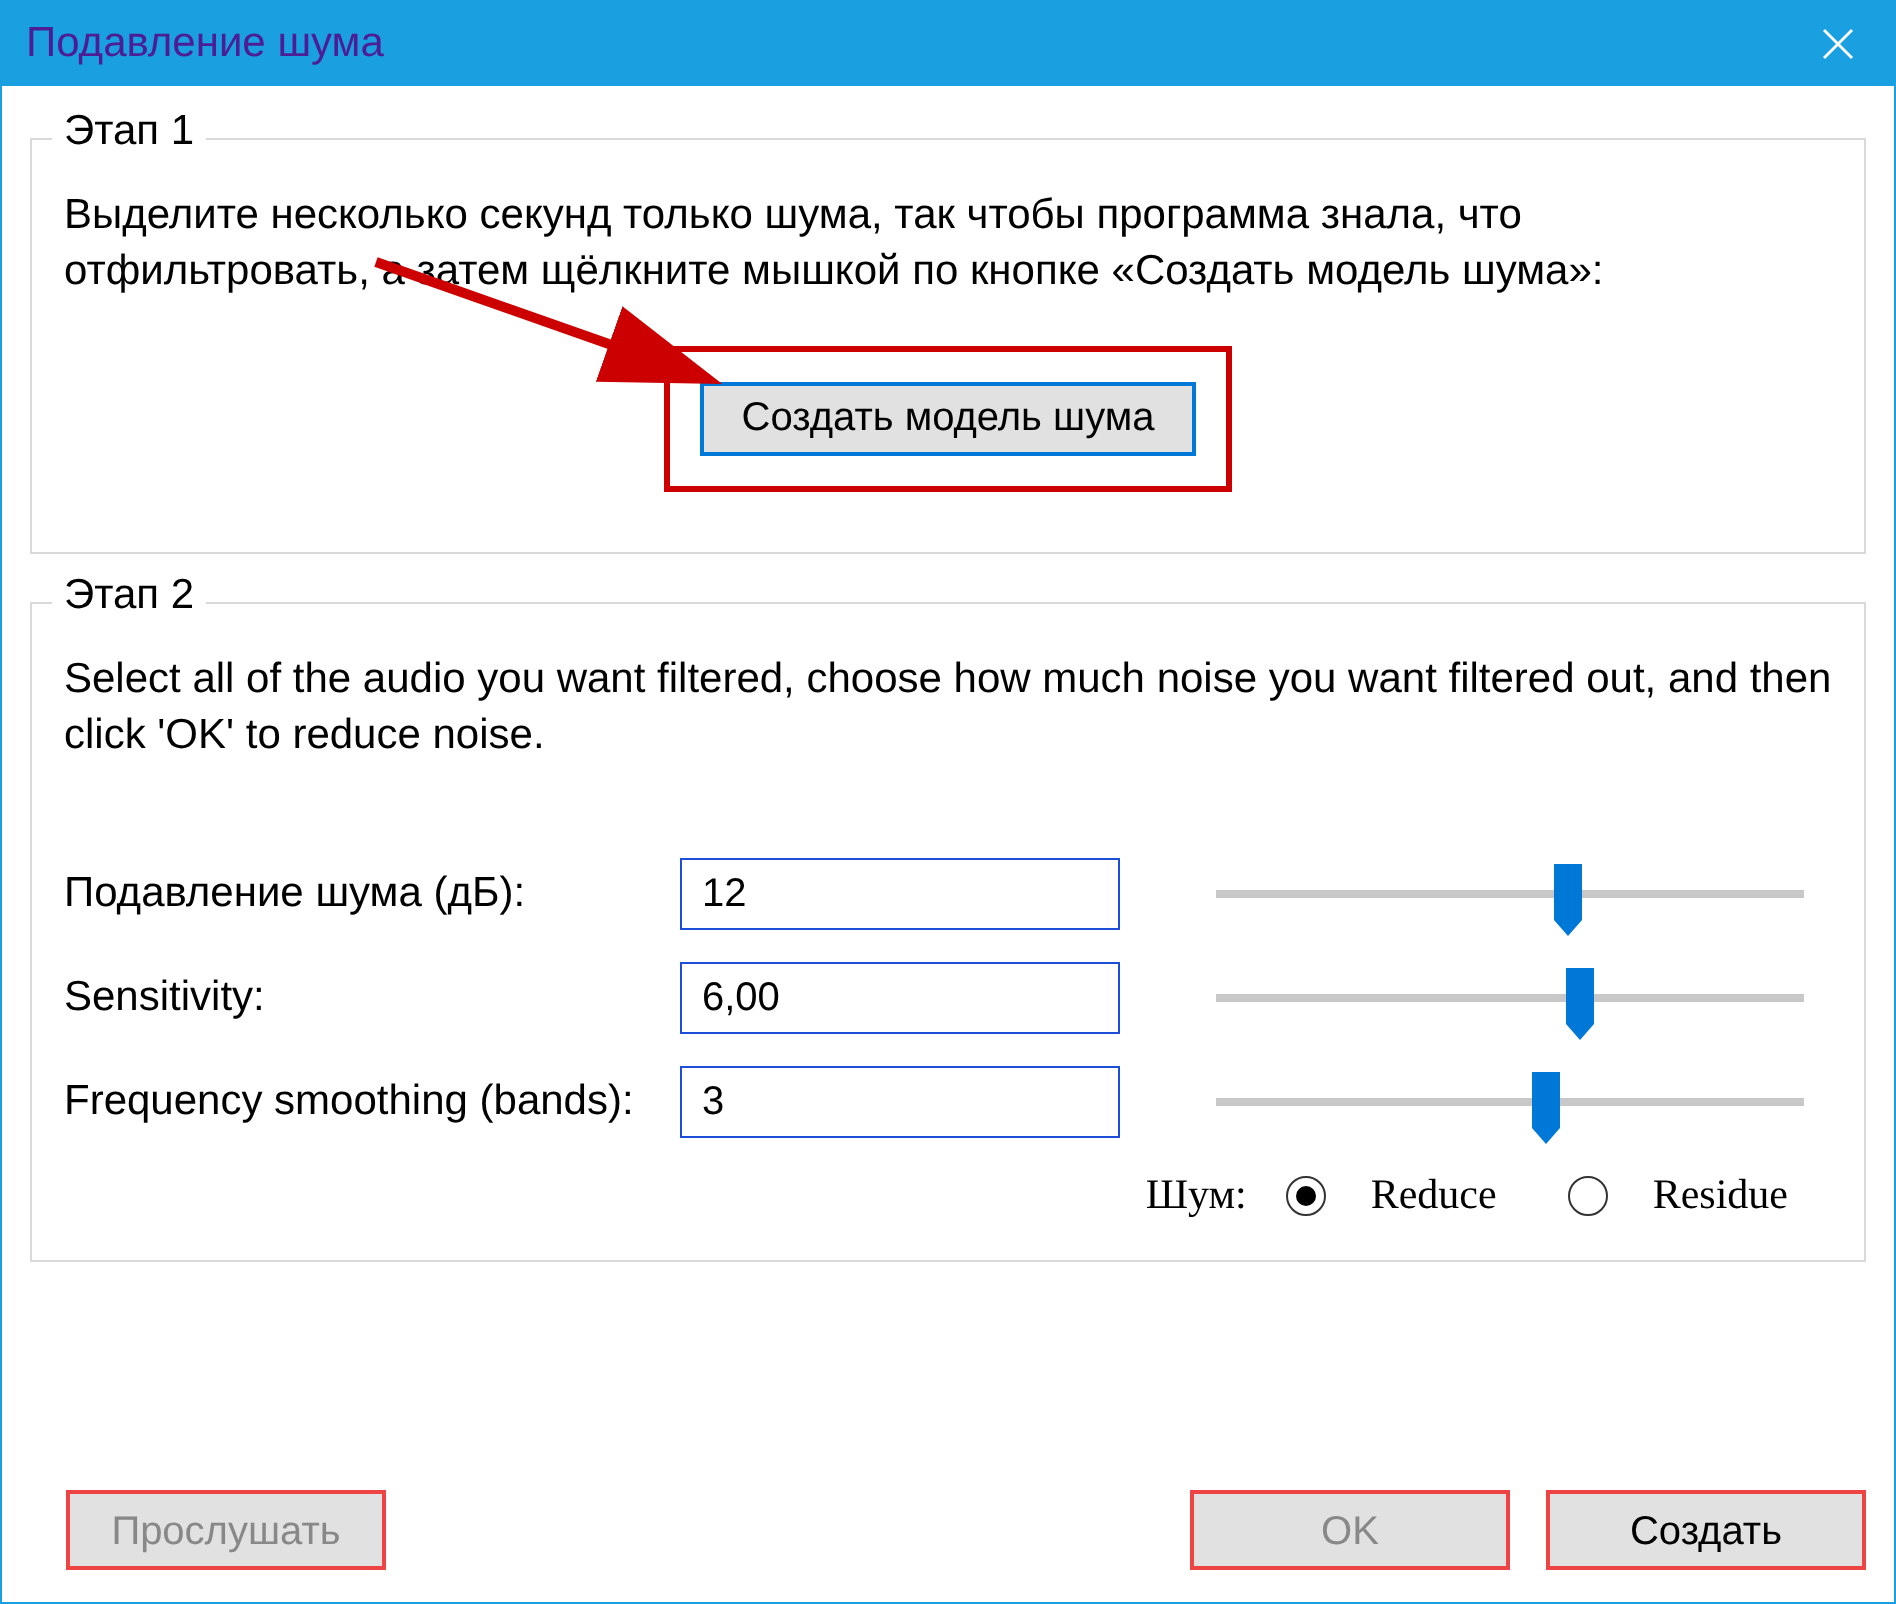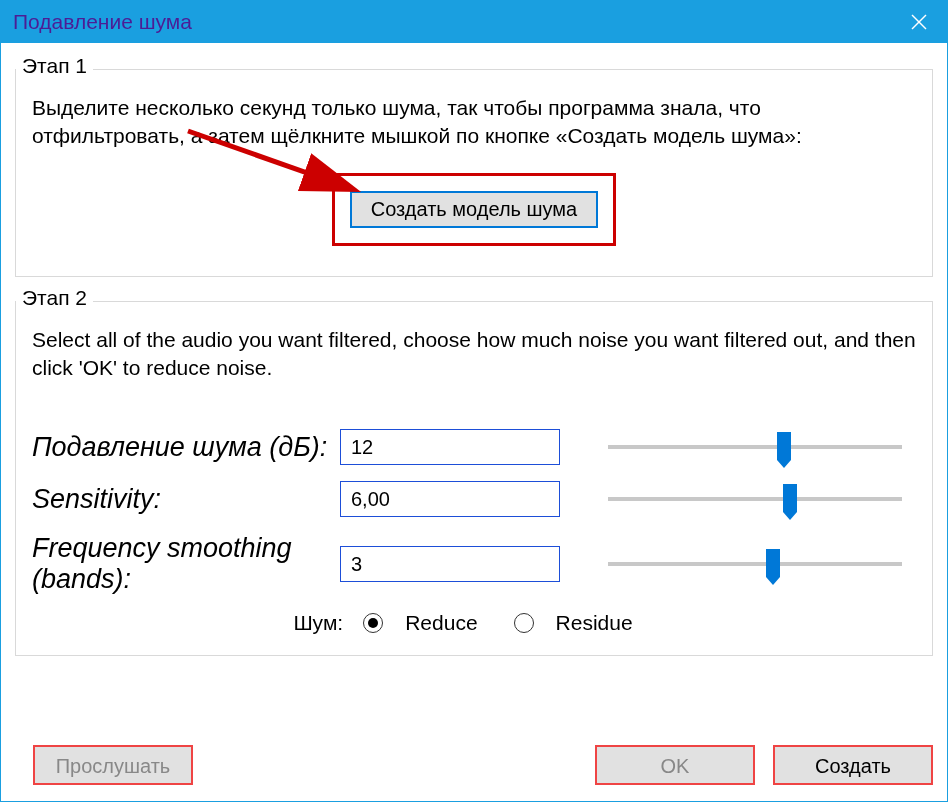--- a/index.html
+++ b/index.html
@@ -44,21 +44,21 @@
   }
   .groupbox {
     border: 1px solid #d9d9d9;
     margin-top: 14px;
     padding: 18px 16px 22px 16px;
     position: relative;
   }
   .groupbox .legend {
     position: absolute;
     top: -16px;
-    left: 0;
+    left: 10px;
     background: #fff;
     padding: 0 6px;
     font-size: 21px;
   }
   .instr {
     font-size: 21px;
     line-height: 1.35;
     margin: 6px 0 14px 0;
   }
   .step1-btnrow {
@@ -93,22 +93,21 @@
 
   
   .param-row {
     display: flex;
     align-items: center;
     margin: 16px 0;
     gap: 8px;
   }
   .param-label {
     width: 300px;
-    font-size: 27px;
-    font-style: italic;
+    font-size: 21px;
   }
   .param-input {
     width: 220px;
   }
   .param-input input {
     width: 100%;
     height: 36px;
     border: 1px solid #1d4ed8;
     font-size: 20px;
     padding: 0 10px;
@@ -149,24 +148,25 @@
     height: 0;
     border-left: 7px solid transparent;
     border-right: 7px solid transparent;
     border-top: 8px solid #0078d7;
   }
 
   
   .radio-row {
     display: flex;
     align-items: center;
-    justify-content: center;
+    justify-content: flex-end;
     gap: 14px;
     margin-top: 16px;
     font-size: 21px;
+    font-family: Liberation Serif, serif;
   }
   .radio-row .lbl-noise {
     margin-right: 6px;
   }
   .radio {
     display: flex;
     align-items: center;
     gap: 22px;
     margin-right: 22px;
   }

